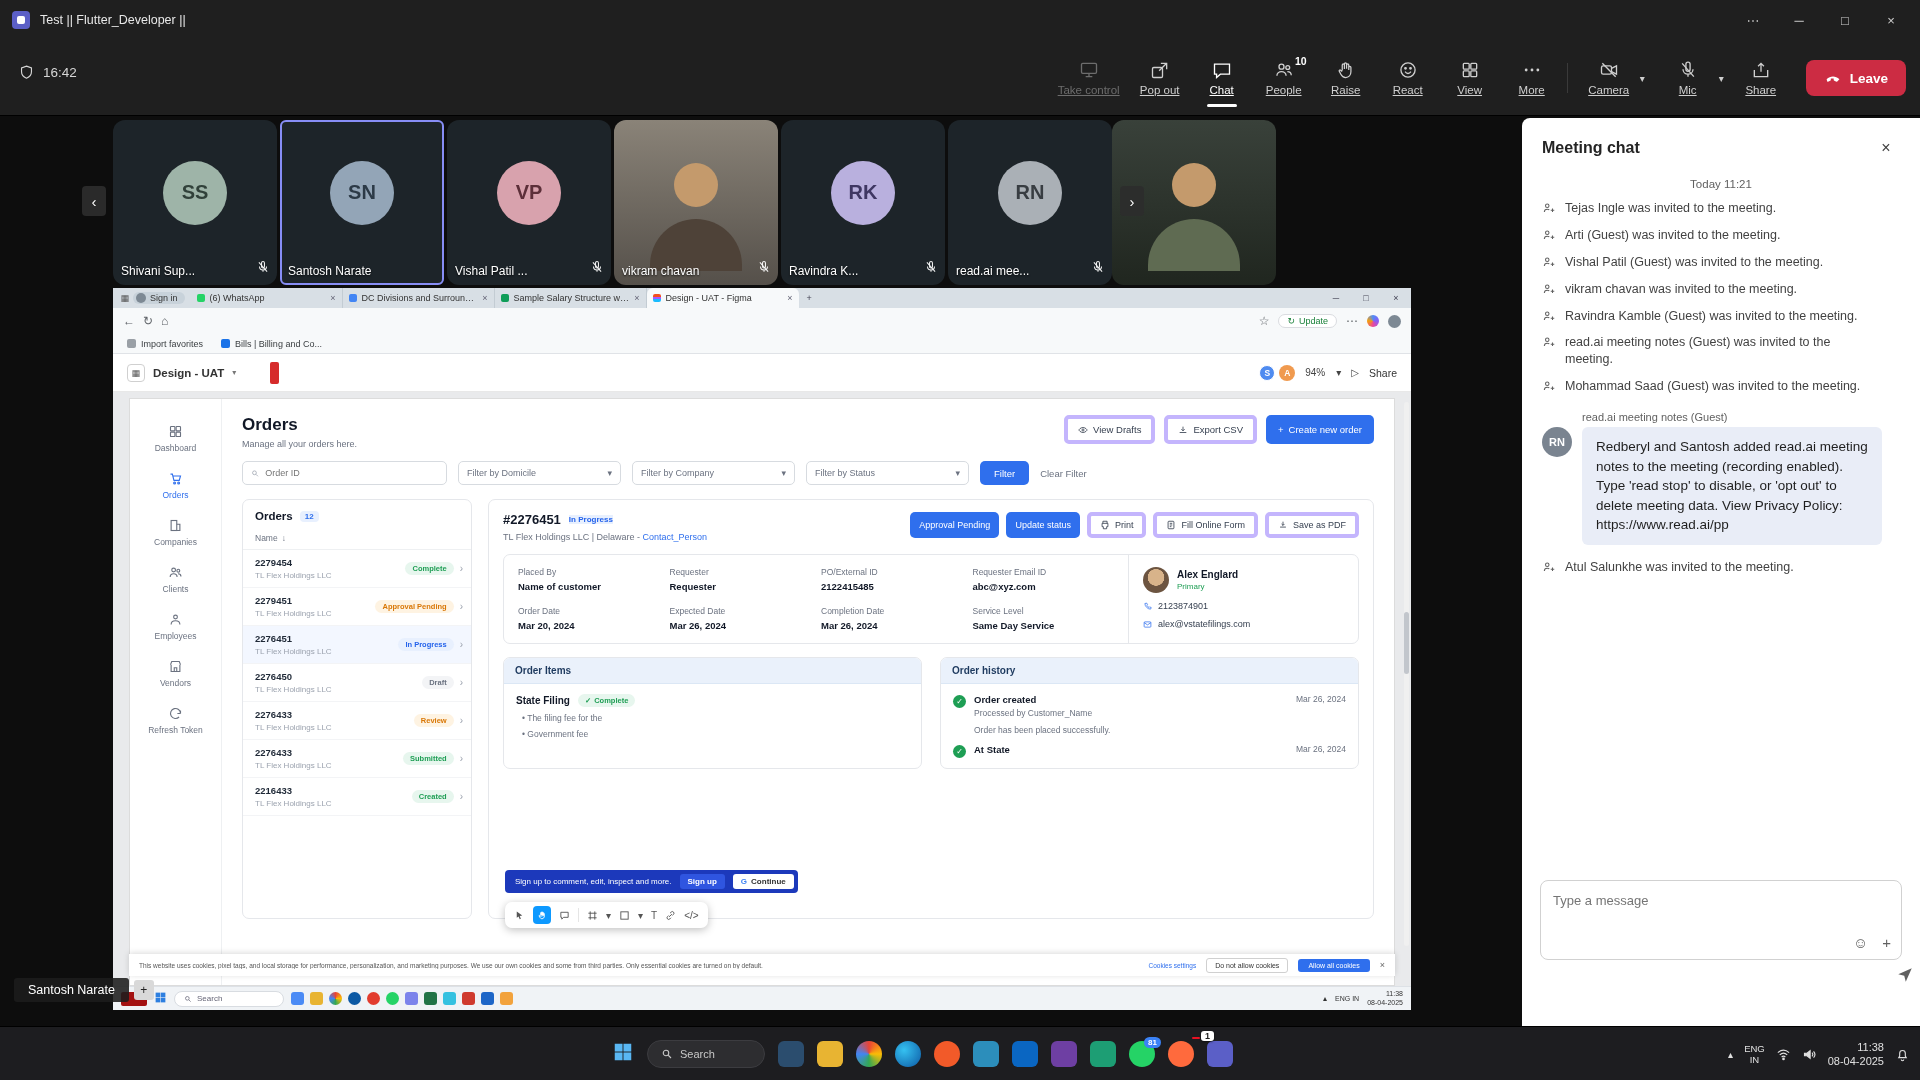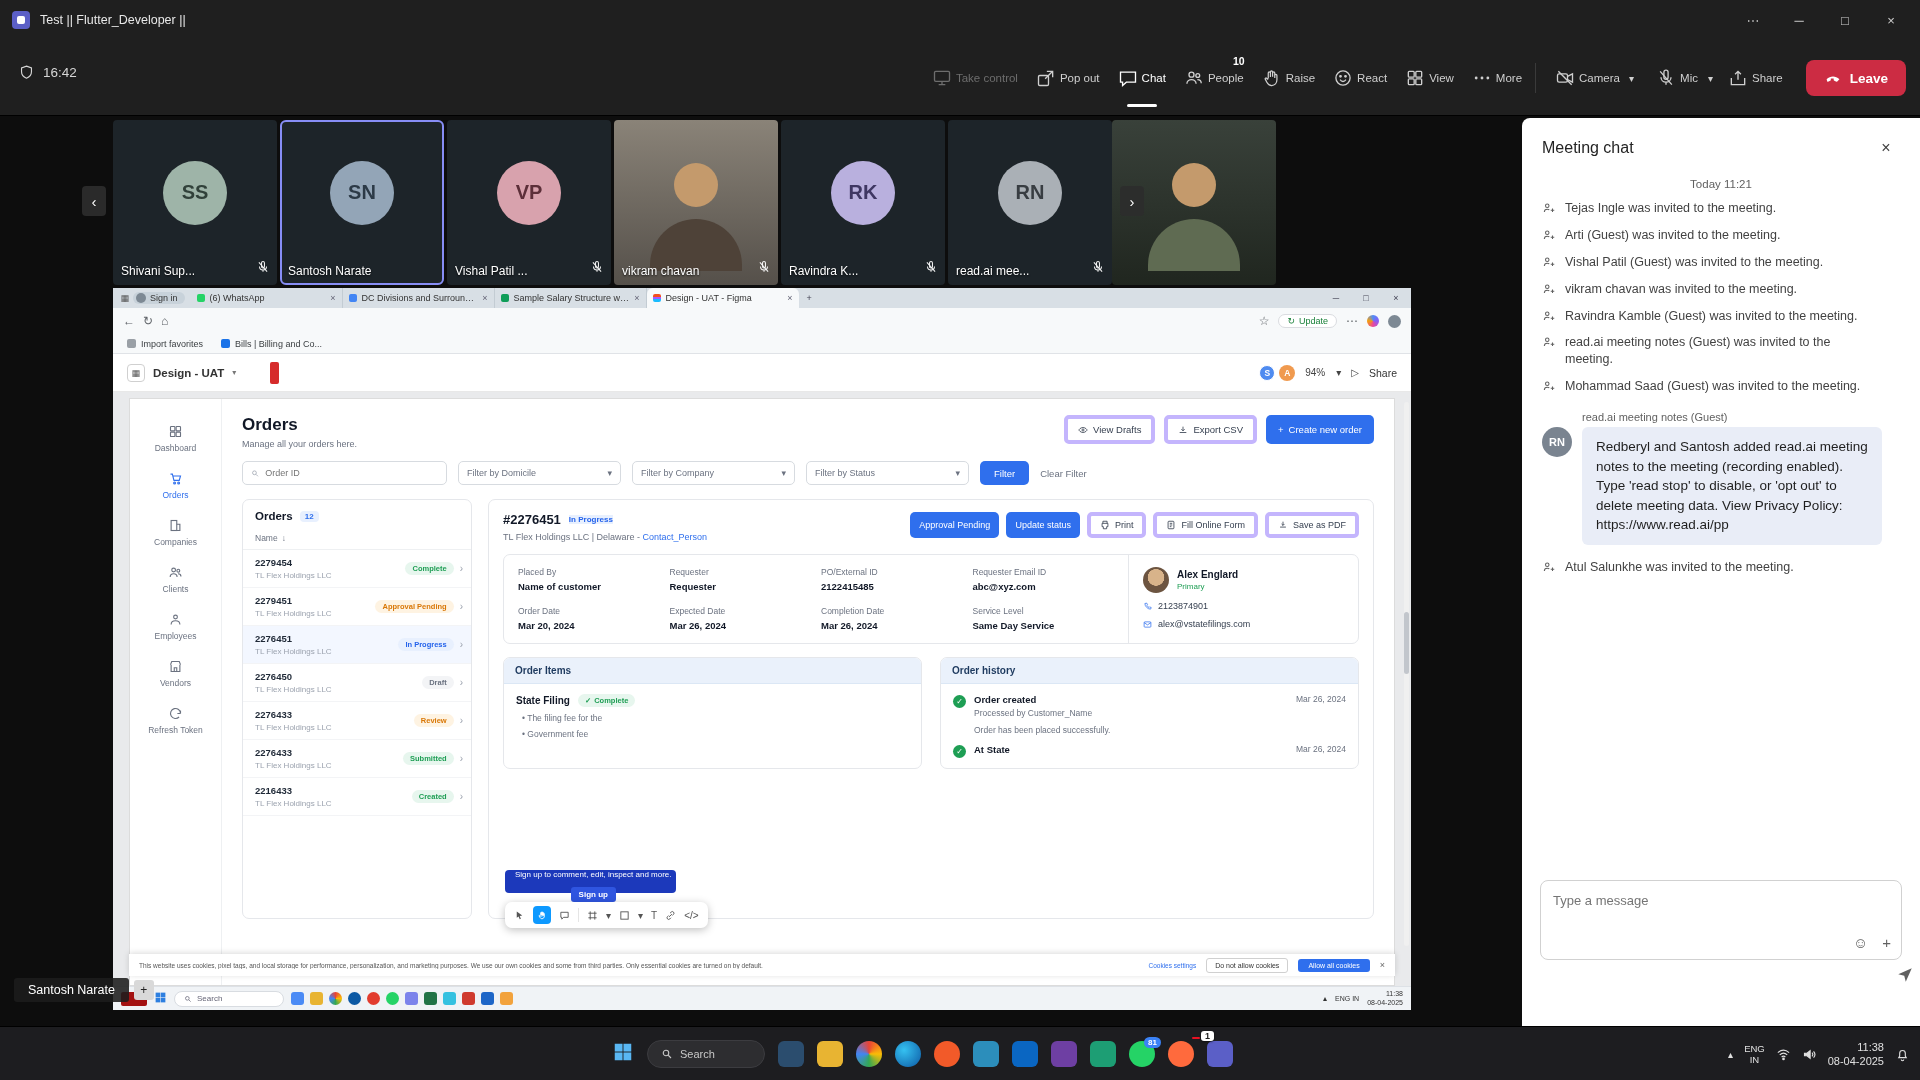--- a/index.html
+++ b/index.html
@@ -13,21 +13,21 @@
   .teams-logo { width:18px; height:18px; border-radius:4px; background:#5b5fc7; display:inline-flex; align-items:center; justify-content:center; }
   .teams-logo i { display:block; width:8px; height:8px; background:#fff; border-radius:2px; }
   .tb-title { color:#e8e8e8; font-size:12.5px; }
   .tb-controls { display:flex; }
   .wbtn { color:#cfcfcf; font-size:13px; width:46px; height:40px; display:flex; align-items:center; justify-content:center; cursor:default; }
 
   
   .toolbar { position:absolute; top:40px; left:0; right:0; height:76px; background:#1f1f1f; border-bottom:1px solid #000; }
   .timer-box { position:absolute; left:18px; top:24px; display:flex; align-items:center; gap:8px; color:#d6d6d6; font-size:13.5px; }
   .tb-actions { position:absolute; right:14px; top:6px; height:64px; display:flex; align-items:center; }
-  .tbtn { position:relative; min-width:62px; padding:0 9px; height:62px; display:flex; flex-direction:row; align-items:center; justify-content:center; gap:4px; color:#cfcfcf; cursor:pointer; }
+  .tbtn { position:relative; min-width:62px; padding:0 9px; height:62px; display:flex; flex-direction:column; align-items:center; justify-content:center; gap:4px; color:#cfcfcf; cursor:pointer;text-decoration:underline; }
   .tbtn svg { width:20px; height:20px; }
   .tlabel { font-size:11.5px; white-space:nowrap; }
   .tbtn.disabled { color:#6d6d6d; }
   .tbtn.active { color:#ffffff; }
   .tbtn.active::after { content:""; position:absolute; bottom:2px; left:50%; transform:translateX(-50%); width:30px; height:3px; background:#fff; border-radius:2px; }
   .pbadge { position:absolute; top:8px; right:8px; font-size:10.5px; color:#fff; font-weight:bold; }
   .dev-group { display:flex; align-items:center; margin-left:6px; }
   .dev-chev { color:#cfcfcf; font-size:10px; padding:0 6px 14px 0; align-self:center; margin-top:14px; }
   .vdiv { width:1px; height:30px; background:#3a3a3a; margin:0 4px; }
   .leave-btn { margin-left:14px; background:#cc2c43; border:none; color:#fff; height:36px; padding:0 18px; border-radius:8px; display:flex; align-items:center; gap:8px; font-size:13.5px; font-weight:bold; cursor:pointer; }
@@ -35,21 +35,21 @@
 
   
   .main { position:absolute; top:116px; left:0; right:0; bottom:54px; background:#0d0d0d; }
   .stage { position:absolute; left:0; top:0; bottom:0; width:1522px; }
 
   
   .strip-nav { position:absolute; top:70px; width:24px; height:30px; background:rgba(45,45,45,.92); color:#fff; border:none; border-radius:4px; font-size:15px; display:flex; align-items:center; justify-content:center; cursor:pointer; z-index:5; }
   .nav-left { left:82px; }
   .nav-right { left:1120px; }
   .video-strip { position:absolute; left:113px; top:4px; height:165px; display:flex; gap:3px; }
-  .tile { position:relative; width:164px; height:165px; background:#1d2429; border-radius:4px; overflow:hidden; flex:0 0 auto; }
+  .tile { position:relative; width:164px; height:165px; background:#1d2429; border-radius:12px; overflow:hidden; flex:0 0 auto; }
   .tile.selected { outline:2px solid #878df5; outline-offset:-2px; border-radius:6px; }
   .tile.partial { width:102px; }
   .tile .av { position:absolute; left:50%; top:44%; transform:translate(-50%,-50%); width:64px; height:64px; border-radius:50%; display:flex; align-items:center; justify-content:center; font-size:20px; font-weight:bold; }
   .t-ss .av { background:#9eb4a8; color:#31413a; }
   .t-sn .av { background:#93a5b7; color:#2c3a47;text-align:center; }
   .t-vp .av { background:#d8a2ad; color:#5c2f39; }
   .t-rk .av { background:#b9b0de; color:#3f3763; }
   .t-rn .av { background:#aab0b6; color:#383d42; }
   .tile .nm { position:absolute; left:8px; bottom:7px; color:#fff; font-size:12px; text-shadow:0 1px 2px rgba(0,0,0,.8); white-space:nowrap; }
   .tile .mic { position:absolute; right:7px; bottom:7px; color:#fff; opacity:.95; }
@@ -180,21 +180,21 @@
   .oi-bullet { font-size:8.5px; color:#6b7280; margin-top:6px; padding-left:6px; }
   .h-entry { display:flex; gap:8px; }
   .h-check { width:13px; height:13px; border-radius:50%; background:#1e9e54; color:#fff; font-size:8px; display:flex; align-items:center; justify-content:center; flex:0 0 auto; margin-top:1px; }
   .h-main { flex:1; }
   .h-title { font-size:9.5px; font-weight:bold; color:#111827; }
   .h-sub { font-size:8.5px; color:#6b7280; margin-top:3px; }
   .h-date { font-size:8.5px; color:#6b7280; white-space:nowrap; }
   .h-note { font-size:8.5px; color:#6b7280; margin:7px 0 9px 21px; }
 
   
-  .signup { position:absolute; left:392px; top:478px; height:23px; background:#1c39bb; border-radius:4px; display:flex; align-items:center; gap:8px; padding:0 4px 0 10px; z-index:6;flex-direction:column; }
+  .signup { position:absolute; left:392px; top:478px; height:23px; background:#1c39bb; border-radius:4px; display:flex; align-items:center; gap:8px; padding:0 4px 0 10px; z-index:6; }
   .signup .su-t { color:#fff; font-size:8px; white-space:nowrap; }
   .signup .su-b { background:#2f55e0; color:#fff; font-size:8px; font-weight:bold; border-radius:3px; padding:3px 8px; cursor:pointer; }
   .signup .su-c { background:#fff; color:#333; font-size:8px; font-weight:bold; border-radius:3px; padding:3px 8px; display:flex; gap:4px; align-items:center; cursor:pointer; }
   .signup .su-g { color:#4285f4; font-weight:bold; }
   .figtools { position:absolute; left:392px; top:510px; height:26px; background:#fff; border-radius:7px; box-shadow:0 2px 8px rgba(0,0,0,.25); display:flex; align-items:center; gap:8px; padding:0 9px; z-index:6; }
   .ft-i { color:#555; font-size:10px; display:flex; align-items:center; cursor:pointer; }
   .ft-i svg { width:11px; height:11px; }
   .ft-active { background:#0d99ff; color:#fff; border-radius:4px; width:18px; height:18px; display:flex; align-items:center; justify-content:center; }
   .ft-div { width:1px; height:14px; background:#e5e5e5; }
   .vscroll { position:absolute; right:2px; top:10px; bottom:40px; width:5px; background:#f0f0f0; border-radius:3px; }
@@ -213,21 +213,21 @@
   .st-ics { display:flex; gap:6px; align-items:center; }
   .st-ic { width:13px; height:13px; border-radius:3px; }
   .st-red { width:26px; height:14px; background:#a31212; border-radius:2px; }
   .st-tray { margin-left:auto; display:flex; align-items:center; gap:8px; color:#333; }
   .st-lang { font-size:7px; color:#333; }
   .st-clock { font-size:7px; color:#333; text-align:right; line-height:1.25; }
 
   
   .chatpanel { position:absolute; top:2px; right:0; bottom:0; width:398px; background:#fff; border-radius:8px 0 0 0; padding:16px 20px; }
   .cp-head { display:flex; align-items:center; }
-  .cp-title { font-size:16px; font-weight:normal; color:#242424; }
+  .cp-title { font-size:16px; font-weight:bold; color:#242424; }
   .cp-close { margin-left:auto; color:#424242; font-size:16px; cursor:pointer; width:28px; height:28px; display:flex; align-items:center; justify-content:center; border-radius:4px; }
   .cp-date { text-align:center; font-size:11.5px; color:#616161; margin:16px 0 4px; }
   .ev { display:flex; gap:9px; margin:10px 0; max-width:330px; }
   .ev svg { width:14px; height:14px; color:#616161; flex:0 0 auto; margin-top:1px; }
   .ev span { font-size:12.5px; color:#424242; line-height:1.35; }
   .sender { font-size:11px; color:#616161; margin:16px 0 4px 40px; }
   .msg { display:flex; gap:10px; align-items:flex-start; }
   .msg-av { width:30px; height:30px; border-radius:50%; background:#7a8490; color:#fff; font-size:11px; font-weight:bold; display:flex; align-items:center; justify-content:center; flex:0 0 auto; }
   .bubble { background:#e9edf7; border-radius:6px; padding:10px 14px; font-size:13.5px; color:#1f1f1f; line-height:1.45; max-width:300px; }
   .cp-input { position:absolute; left:18px; right:18px; bottom:66px; border:1px solid #d1d1d1; border-radius:8px; height:80px; padding:10px 12px; }

